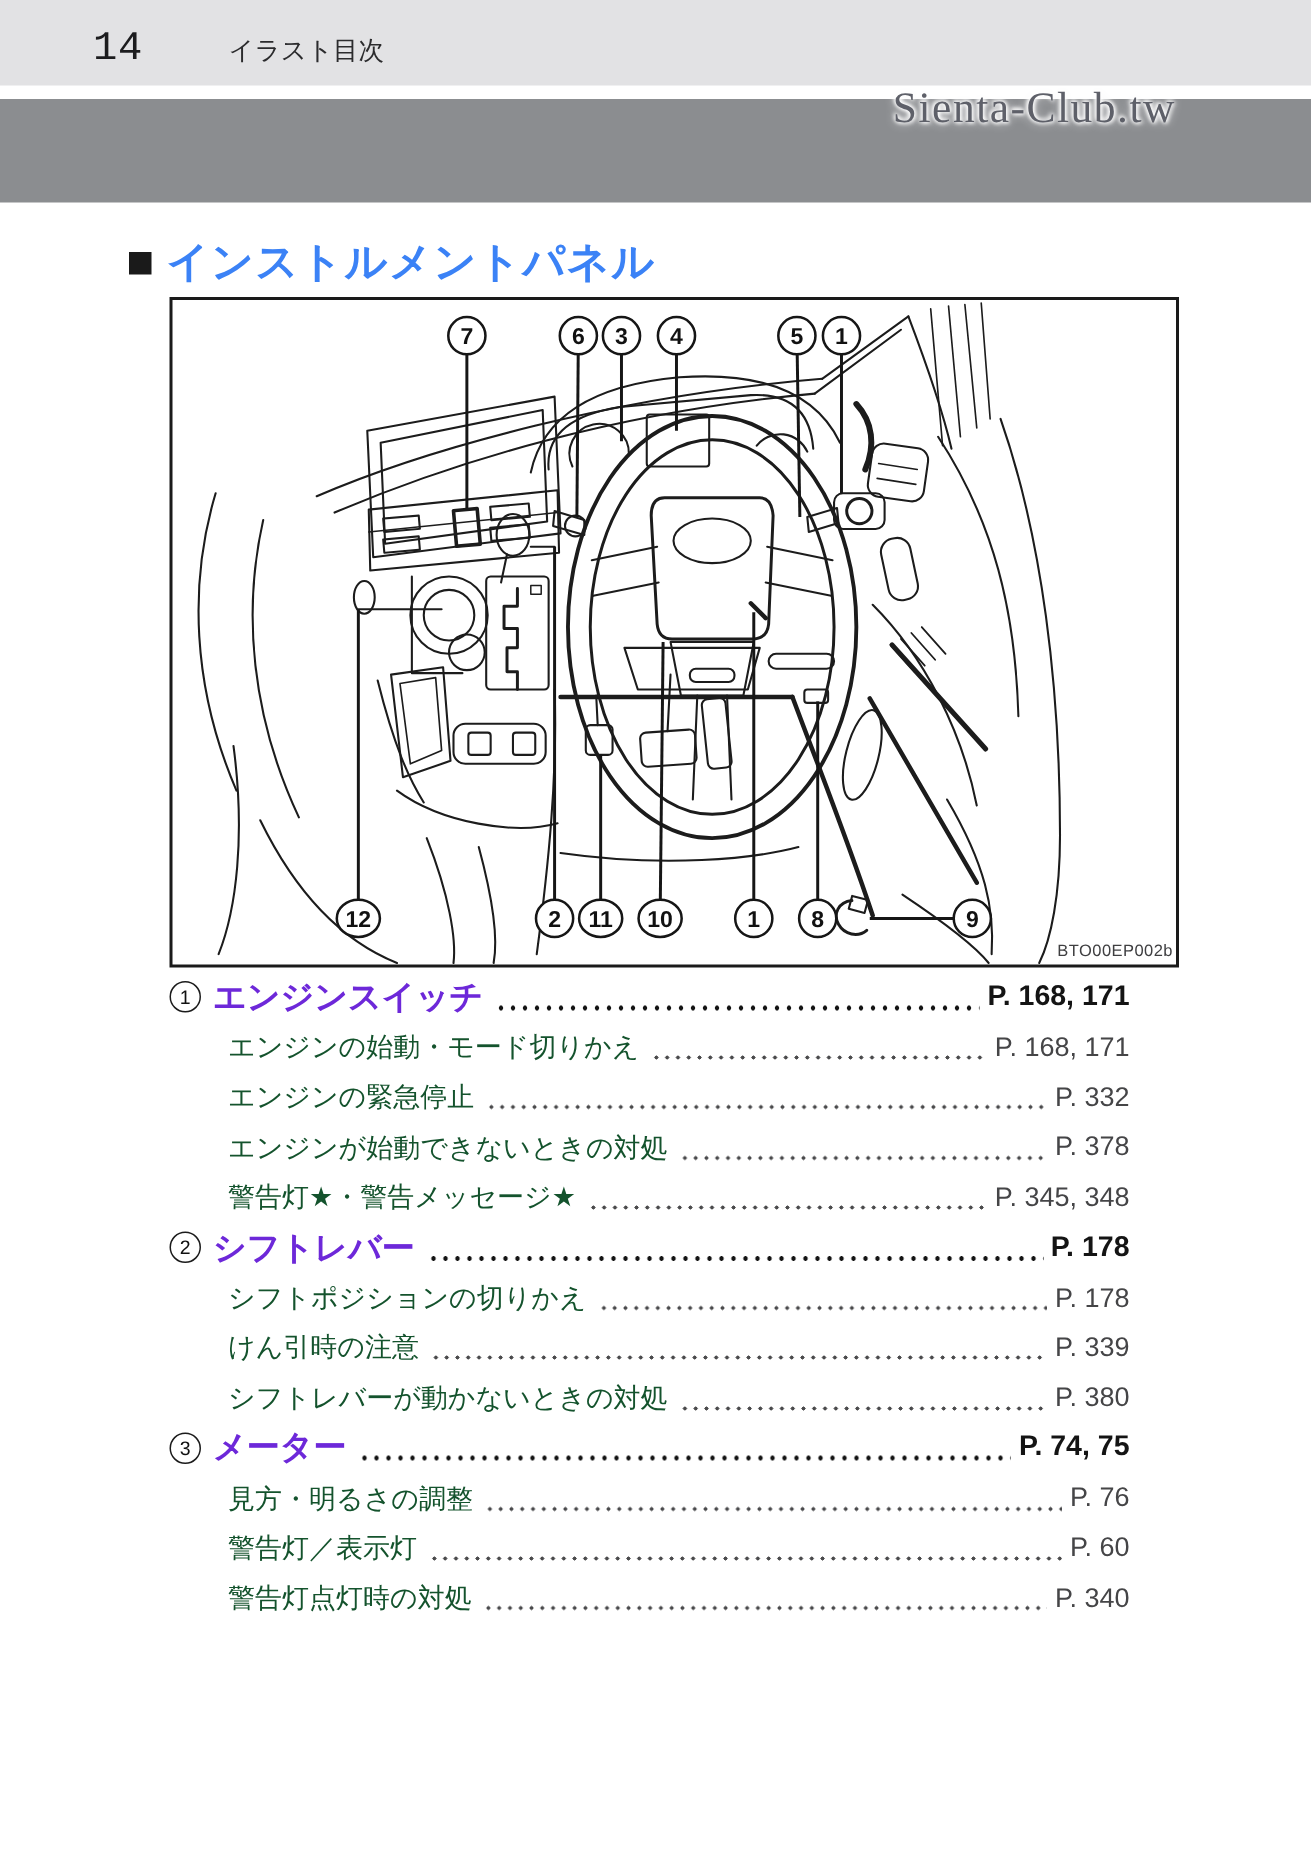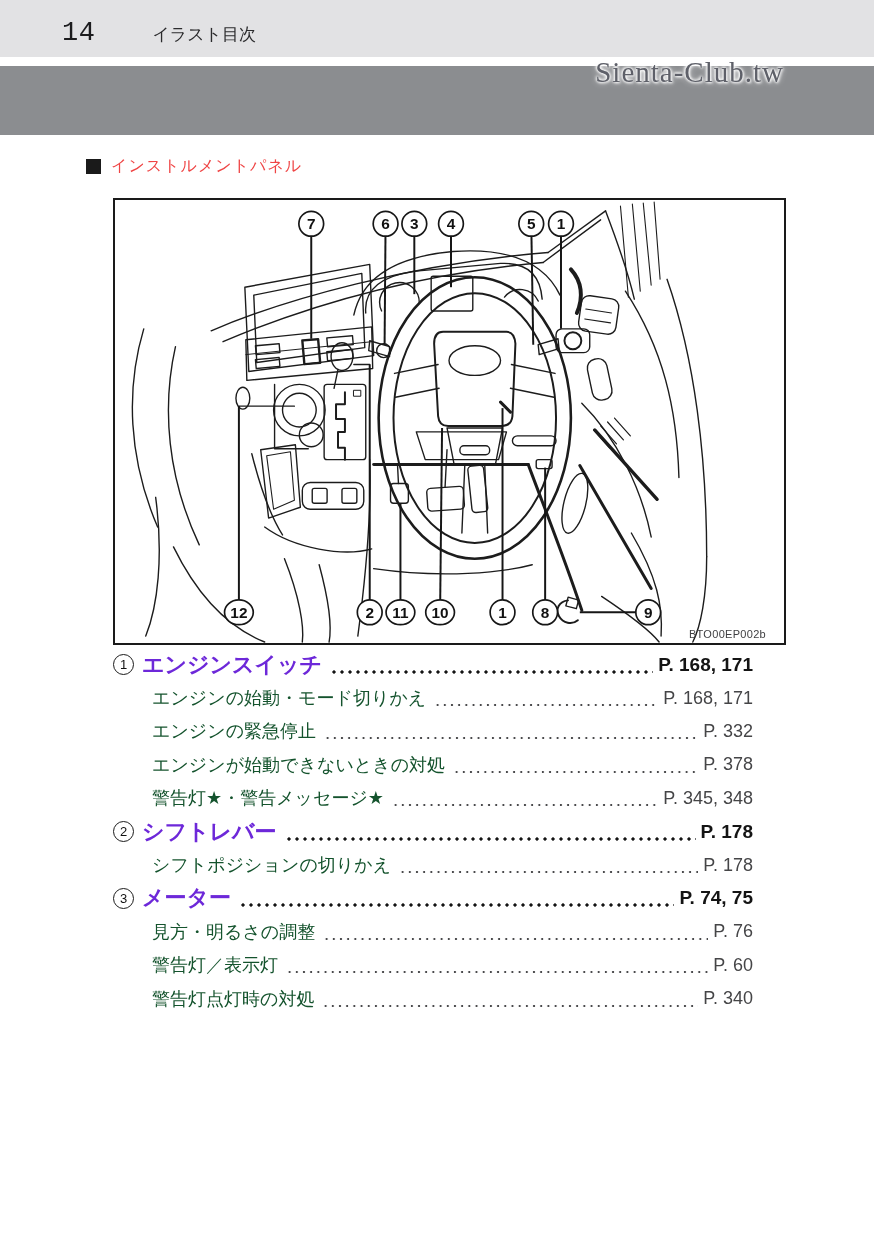--- a/index.html
+++ b/index.html
@@ -14,27 +14,27 @@
   .head-title{font-size:17px;color:#2b2b2d;margin-left:57px;}
   .watermark{
     position:absolute;top:46px;right:90px;z-index:4;
     font-family:"Liberation Serif","DejaVu Serif",serif;font-size:29px;color:#5e6069;
     letter-spacing:1px;
     text-shadow:0 0 3px #ffffff,1px 1px 3px #ffffff,-1px -1px 3px #ffffff,0 0 7px #f2f2f4;
     margin-top:10px;
   }
   .section-heading{position:absolute;left:86px;top:156px;display:flex;align-items:center;gap:10px;}
   .bullet{width:15px;height:15px;background:#1a1a1a;display:inline-block;flex:0 0 auto;}
-  .section-heading .txt{font-size:16px;font-weight:400;color:#ef4444;letter-spacing:1px;}
+  .section-heading .txt{font-size:28px;font-weight:700;color:#3b82f6;letter-spacing:1px;}
   .diagram{
     position:absolute;left:113px;top:198px;width:673px;height:447px;
     border:2px solid #1a1a1a;box-sizing:border-box;background:#fff;
   }
   .diagram svg{display:block;width:100%;height:100%;}
-  .img-code{position:absolute;right:18px;bottom:3px;font-size:11px;color:#3f3f41;letter-spacing:.3px;}
+  .img-code{position:absolute;right:2px;bottom:3px;font-size:11px;color:#3f3f41;letter-spacing:.3px;}
   .toc{position:absolute;left:113px;top:648px;width:640px;}
   .toc-row{display:flex;align-items:center;height:33.4px;}
   .toc-row .label{white-space:nowrap;}
   .toc-row.main .label{font-size:22px;font-weight:700;color:#6d28d9;}
   .toc-row.sub{padding-left:39px;}
   .toc-row.sub .label{font-size:18px;color:#14532d;}
   .badge{
     width:21px;height:21px;border:1.4px solid #1b1b1b;border-radius:50%;
     display:flex;align-items:center;justify-content:center;
     font-size:13px;color:#111;margin-right:8px;flex:0 0 auto;box-sizing:border-box;
@@ -262,20 +262,30 @@
       <span class="badge">2</span>
       <span class="label">シフトレバー</span>
       <span class="leader"></span>
       <span class="page-ref">P. 178</span>
     </div>
     <div class="toc-row sub">
       <span class="label">シフトポジションの切りかえ</span>
       <span class="leader"></span>
       <span class="page-ref">P. 178</span>
     </div>
+    <div class="toc-row sub">
+      <span class="label">けん引時の注意</span>
+      <span class="leader"></span>
+      <span class="page-ref">P. 339</span>
+    </div>
+    <div class="toc-row sub">
+      <span class="label">シフトレバーが動かないときの対処</span>
+      <span class="leader"></span>
+      <span class="page-ref">P. 380</span>
+    </div>
     <div class="toc-row main">
       <span class="badge">3</span>
       <span class="label">メーター</span>
       <span class="leader"></span>
       <span class="page-ref">P. 74, 75</span>
     </div>
     <div class="toc-row sub">
       <span class="label">見方・明るさの調整</span>
       <span class="leader"></span>
       <span class="page-ref">P. 76</span>

